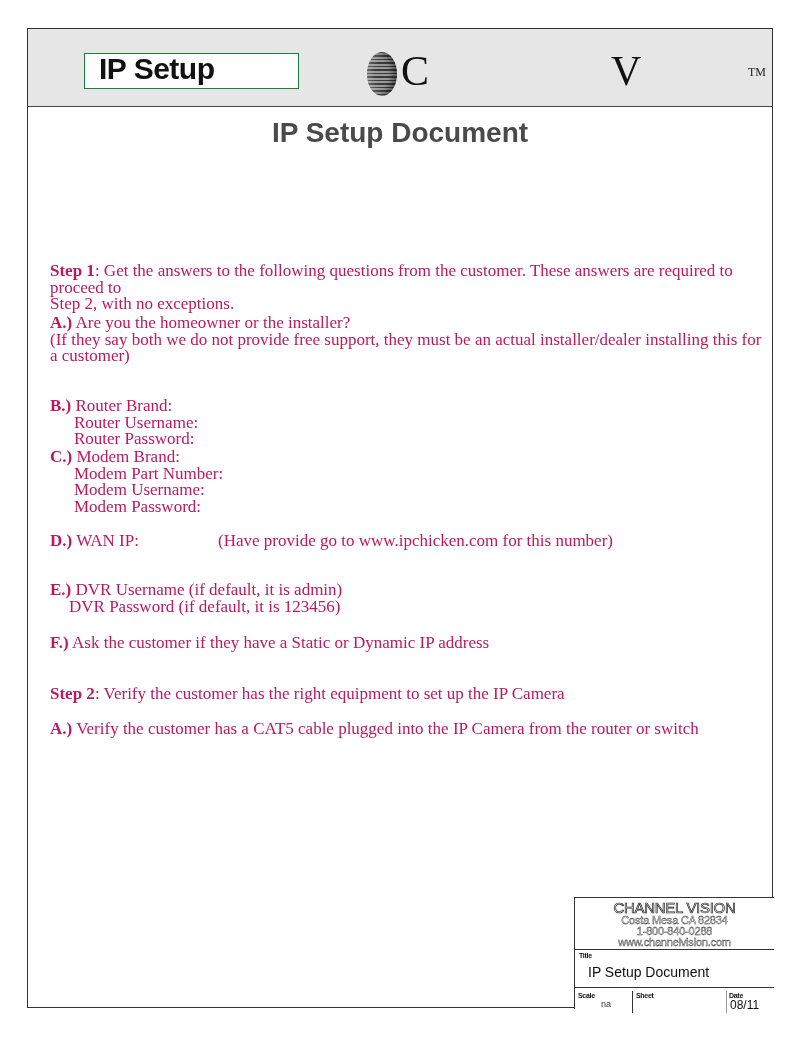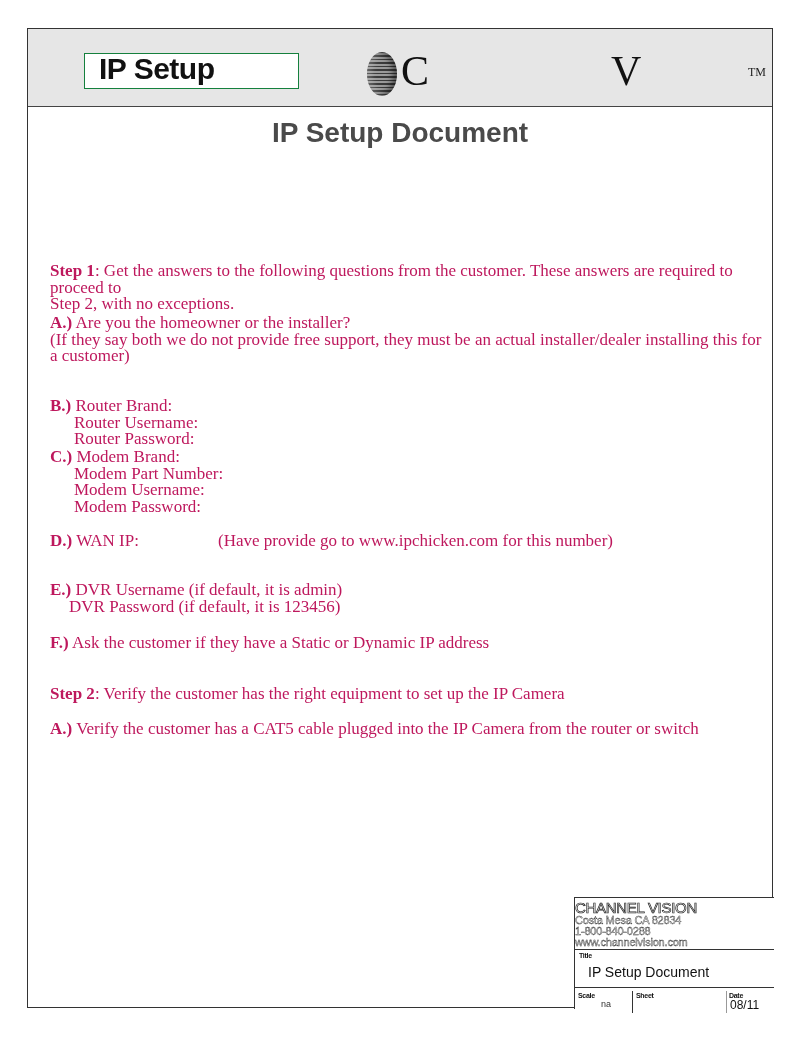--- a/index.html
+++ b/index.html
@@ -14,21 +14,21 @@
   .logo-c { position: absolute; left: 373px; top: 18px; font-family: "Liberation Serif", serif; font-size: 42px; color: #111; }
   .logo-v { position: absolute; left: 583px; top: 18px; font-family: "Liberation Serif", serif; font-size: 42px; color: #111; }
   .logo-tm { position: absolute; left: 720px; top: 36px; font-family: "Liberation Serif", serif; font-size: 12px; color: #222; }
   .doc-title { position: absolute; left: 0; top: 88px; width: 100%; text-align: center; font-family: "Liberation Sans", sans-serif; font-weight: bold; font-size: 28px; color: #4a4a4a; }
   .body-text { position: absolute; left: 22px; width: 720px; font-size: 17px; line-height: 16.5px; color: #be185d; }
   .b { font-weight: bold; }
   .indent { padding-left: 24px; }
   .indent-small { padding-left: 19px; }
   .wan-note { position: absolute; left: 168px; }
   .title-block { position: absolute; left: 546px; top: 868px; width: 200px; height: 112px; border-left: 1.5px solid #333; border-top: 1.5px solid #333; box-sizing: border-box; font-family: "Liberation Sans", sans-serif; background: #fff; }
-  .tb-company { position: absolute; left: 0; top: 0; width: 100%; height: 51px; border-bottom: 1px solid #333; }
+  .tb-company { position: absolute; left: 0; top: 0; width: 100%; height: 51px; border-bottom: 1px solid #333; text-align: center; }
   .tb-company .name { font-size: 15px; color: #fff; -webkit-text-stroke: 0.7px #222; line-height: 15px; margin-top: 2px; letter-spacing: -0.3px; }
   .tb-company .line { font-size: 11px; color: #eee; -webkit-text-stroke: 0.4px #333; line-height: 11px; letter-spacing: -0.2px; }
   .tb-title { position: absolute; left: 0; top: 51px; width: 100%; height: 38px; border-bottom: 1px solid #333; }
   .tb-label { position: absolute; font-size: 7px; font-weight: bold; color: #111; letter-spacing: -0.3px; }
   .tb-title-value { position: absolute; left: 13px; top: 15px; font-size: 14px; color: #111; }
   .tb-row { position: absolute; left: 0; top: 89px; width: 100%; height: 22px; }
   .tb-cell { position: absolute; top: 4px; height: 22px; box-sizing: border-box; }
   .tb-small-val { position: absolute; font-size: 9px; color: #333; }
   .tb-date-val { position: absolute; font-size: 12px; color: #111; }
 </style>

